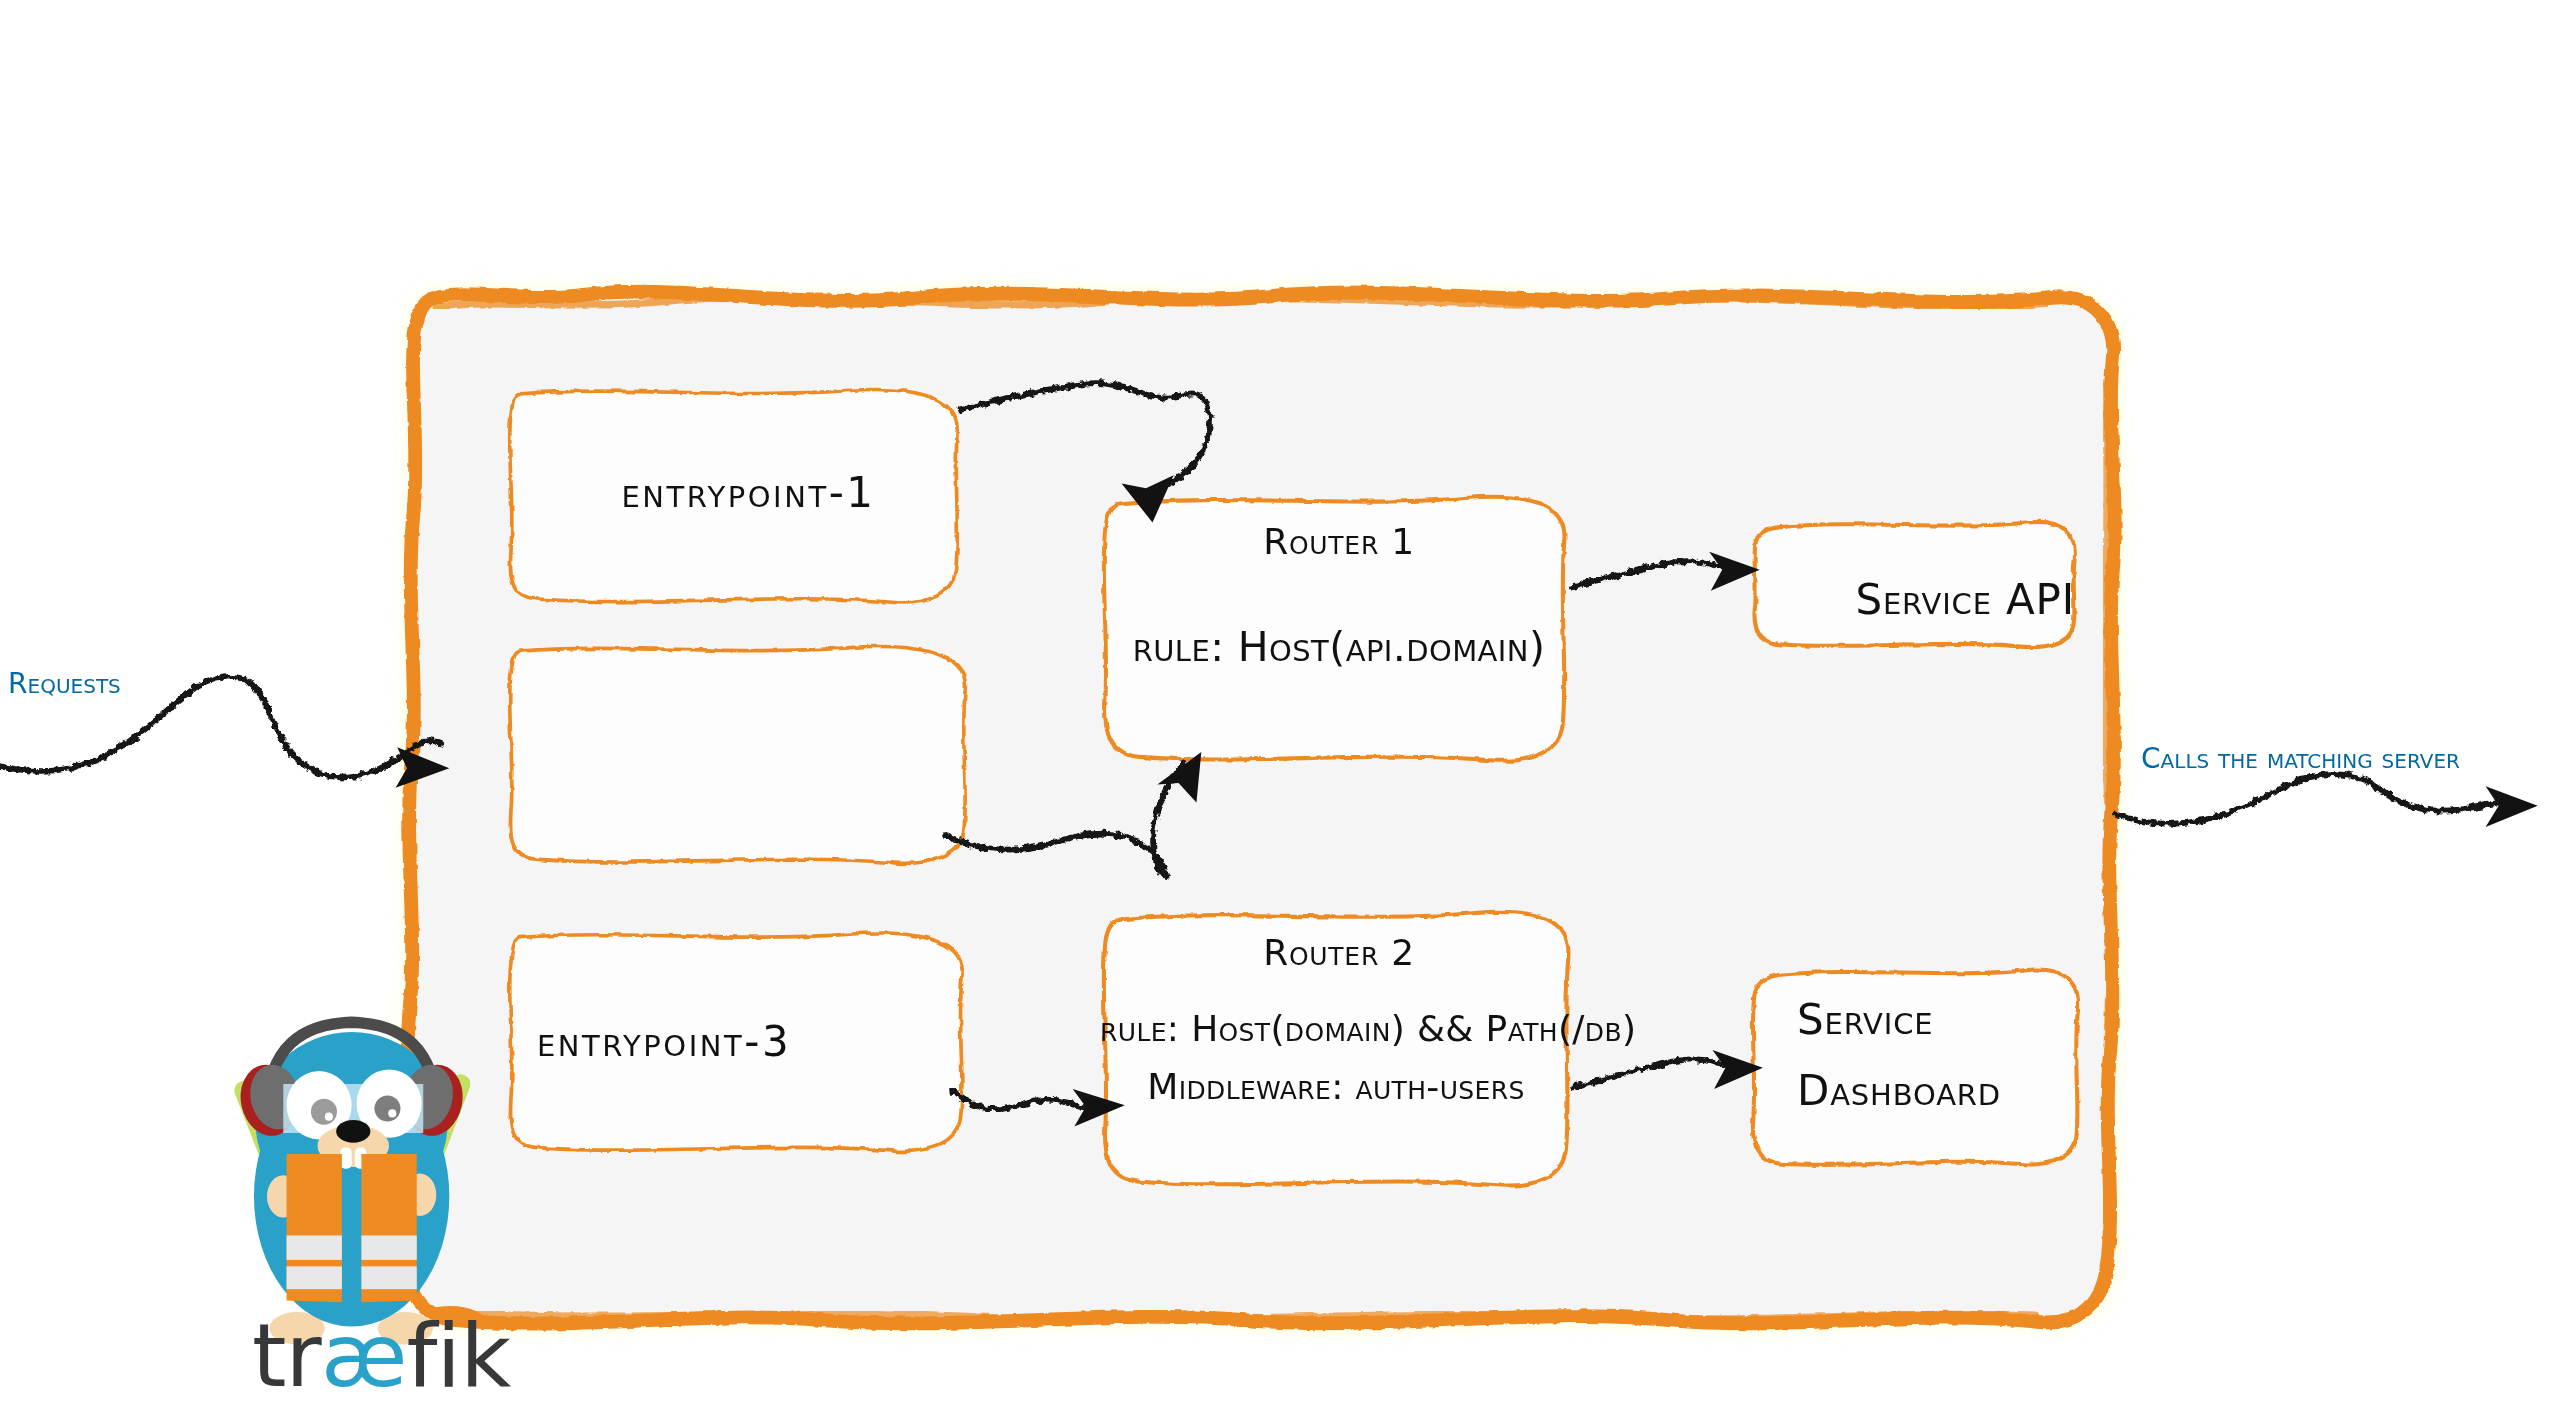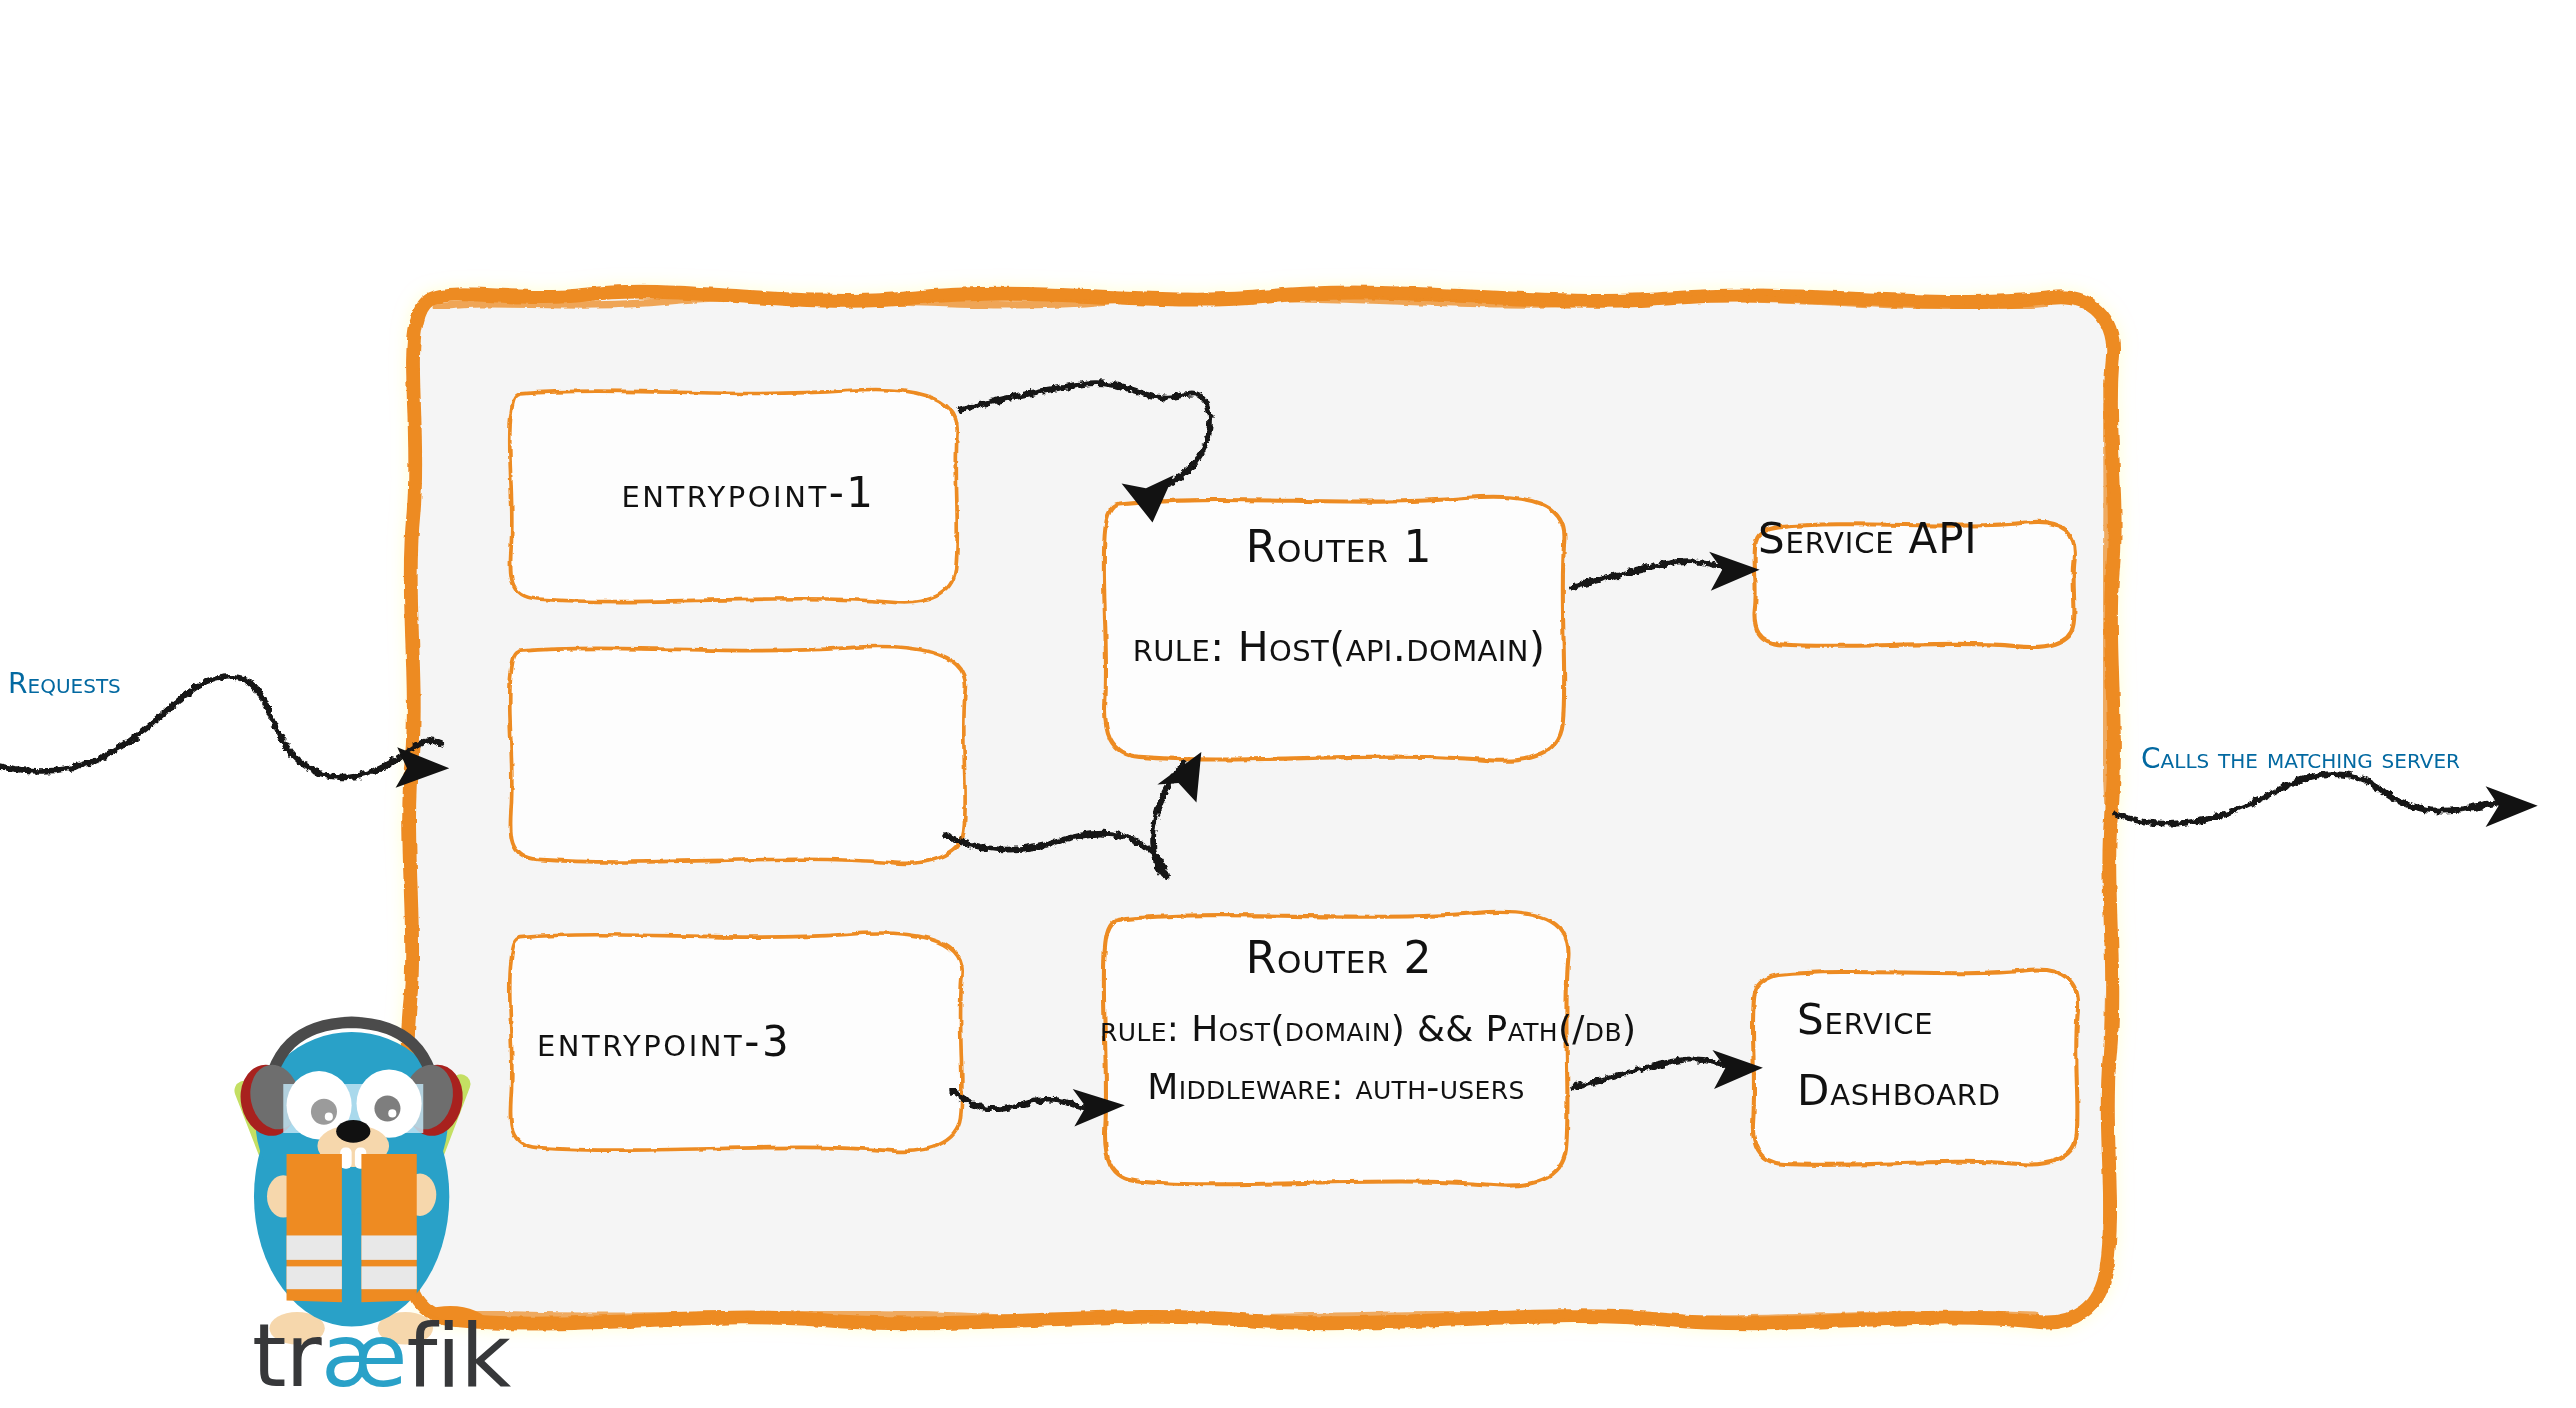--- a/index.html
+++ b/index.html
@@ -62,21 +62,21 @@
     color: #111111;
     white-space: nowrap;
   }
 
   .ep-label {
     font-size: 42px;
     letter-spacing: 0.06em;
   }
 
   .router-title {
-    font-size: 44px;
+    font-size: 36px;
     letter-spacing: 0.02em;
   }
   .router-rule {
     font-size: 41px;
     letter-spacing: 0.01em;
   }
   .router-rule-sm {
     font-size: 36px;
     letter-spacing: 0.01em;
   }
@@ -358,21 +358,21 @@
   <div class="box-label ep-label" style="left:537px; top:468px; width:423px; text-align:center;">entrypoint-1</div>
   <div class="box-label ep-label" style="left:537px; top:1017px; width:423px; text-align:left;">entrypoint-3</div>
 
   <div class="box-label router-title" style="left:1115px; top:521px; width:448px; text-align:center;">Router 1</div>
   <div class="box-label router-rule" style="left:1107px; top:623px; width:464px; text-align:center;">rule: Host(api.domain)</div>
 
   <div class="box-label router-title" style="left:1115px; top:932px; width:448px; text-align:center;">Router 2</div>
   <div class="box-label router-rule-sm" style="left:1100px; top:1066px; width:472px; text-align:center;">Middleware: auth-users</div>
   <div class="box-label router-rule-sm" style="left:1100px; top:1008px; width:472px; text-align:center;">rule: Host(domain) &amp;&amp; Path(/db)</div>
 
-  <div class="box-label svc-label" style="left:1758px; top:514px; width:317px; text-align:left;">Service API</div>
+  <div class="box-label svc-label" style="left:1758px; top:575px; width:317px; text-align:right;">Service API</div>
 
   <div class="box-label svc-label" style="left:1797px; top:995px;">Service</div>
   <div class="box-label svc-label" style="left:1797px; top:1066px;">Dashboard</div>
 
   <div class="abs edge-label" style="left:8.1px; top:667px;">Requests</div>
   <div class="abs edge-label" style="left:2141px; top:742px;">Calls the matching server</div>
 
   <div class="abs" id="traefik-wordmark">
     <span>tr</span><span class="ae">æ</span><span>fik</span>
   </div>

